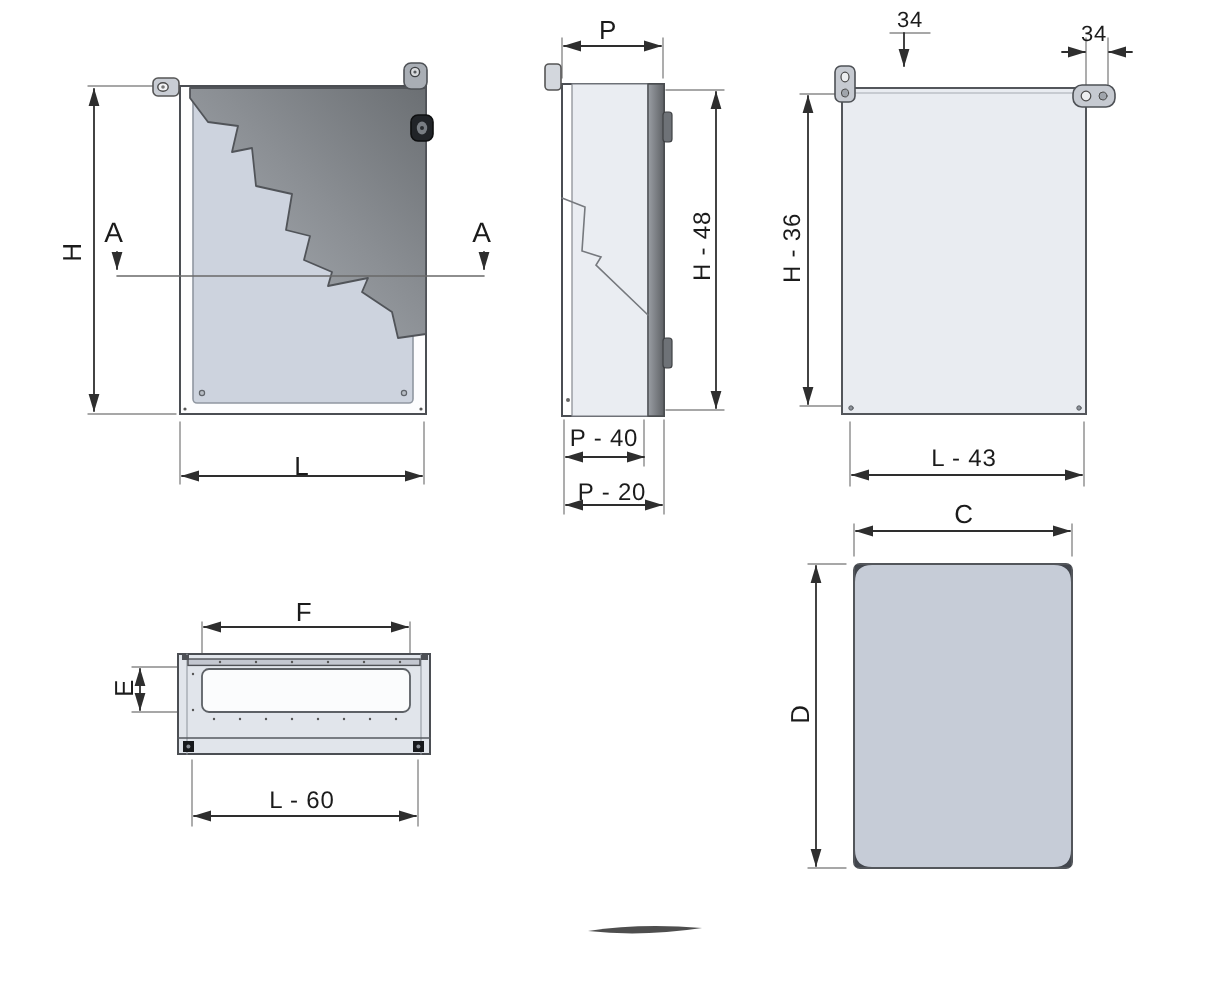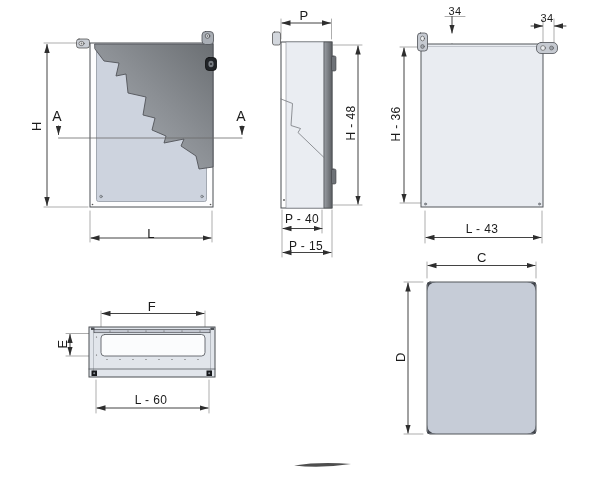--- a/index.html
+++ b/index.html
@@ -210,21 +210,21 @@
 </svg>
 
 <div class="dim-label rot" style="left:36px;top:126px">H</div>
 <div class="dim-label big" style="left:57px;top:116px">A</div>
 <div class="dim-label big" style="left:241px;top:116px">A</div>
 <div class="dim-label" style="left:151px;top:233px">L</div>
 
 <div class="dim-label" style="left:304px;top:15px">P</div>
 <div class="dim-label comp rot" style="left:351px;top:123px">H - 48</div>
 <div class="dim-label comp" style="left:302px;top:219px">P - 40</div>
-<div class="dim-label comp" style="left:306px;top:246px">P - 15</div>
+<div class="dim-label comp" style="left:306px;top:246px">P - 20</div>
 
 <div class="dim-label sm" style="left:455px;top:11px">34</div>
 <div class="dim-label sm" style="left:547px;top:18px">34</div>
 <div class="dim-label comp rot" style="left:396px;top:124px">H - 36</div>
 <div class="dim-label comp" style="left:482px;top:229px">L - 43</div>
 
 <div class="dim-label" style="left:152px;top:306px">F</div>
 <div class="dim-label rot" style="left:62px;top:344px">E</div>
 <div class="dim-label comp" style="left:151px;top:400px">L - 60</div>
 

